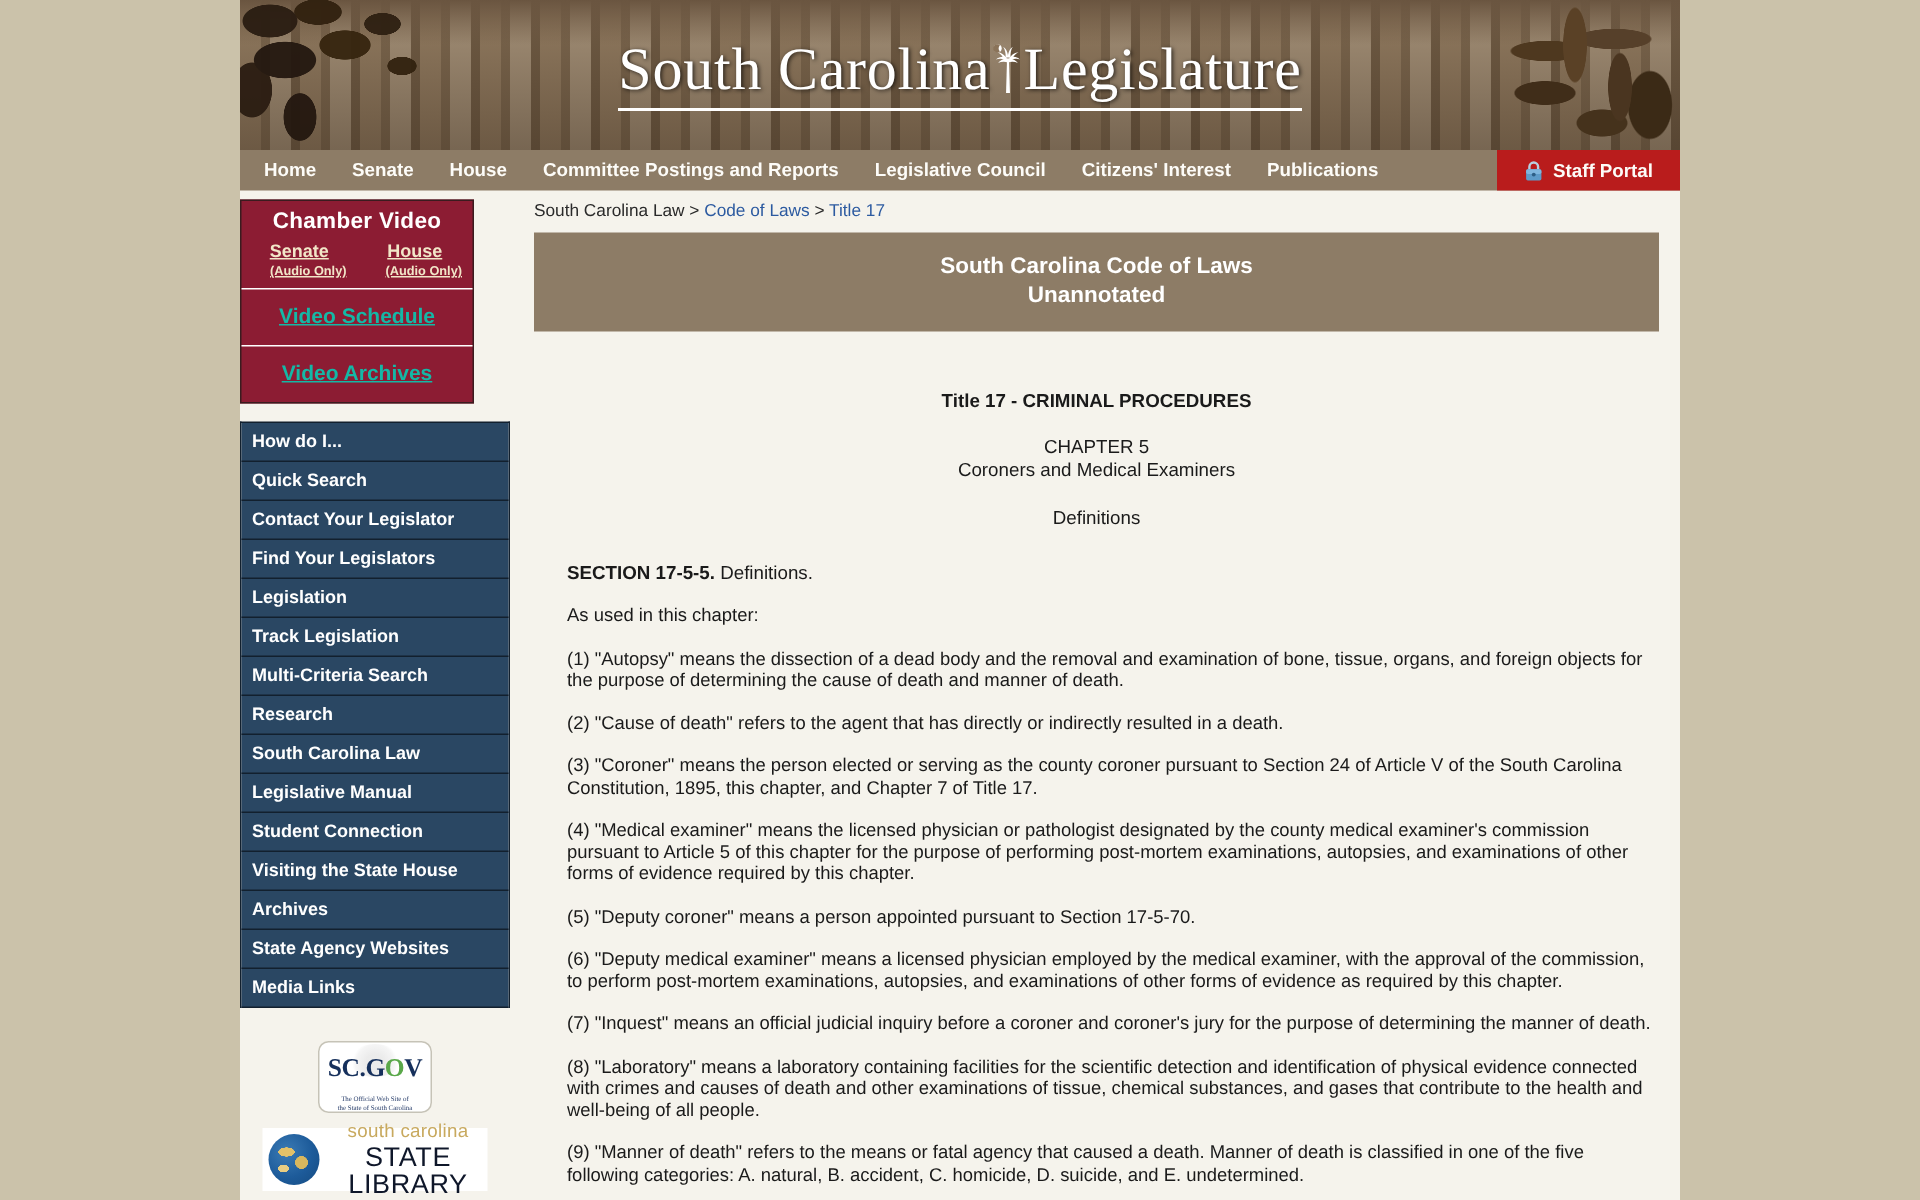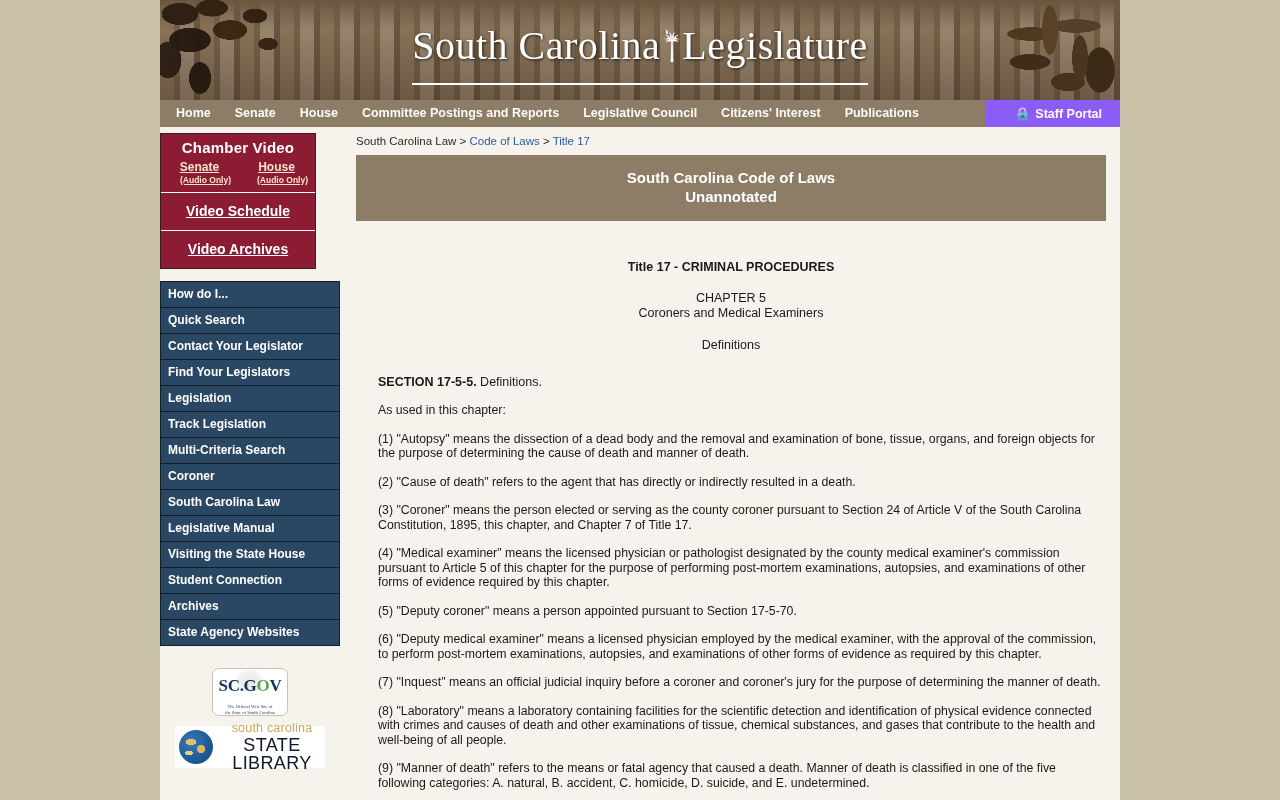--- a/index.html
+++ b/index.html
@@ -85,21 +85,21 @@
     color: #ffffff;
     font-family: "Liberation Serif", serif;
     font-size: 40px;
     letter-spacing: .5px;
     text-shadow: 1px 1px 3px rgba(0,0,0,.7);
     z-index: 3;
   }
   .masthead-title .underline {
     display: inline-block;
     border-bottom: 2px solid #ffffff;
-    padding-bottom: 14px;
+    padding-bottom: 3px;
     position: relative;
   }
   .palmetto-glyph {
     display: inline-block;
     width: 22px;
     position: relative;
     vertical-align: baseline;
   }
   .palmetto-glyph svg { position:absolute; left:0; top:-30px; }
 
@@ -118,26 +118,26 @@
     font-weight: bold;
     padding: 0 12px;
     line-height: 27px;
     white-space: nowrap;
     cursor: pointer;
     text-decoration: none;
   }
   .navbar .nav-item:first-child { padding-left: 16px; }
   .navbar .spacer { flex: 1; }
   .staff-portal {
-    background: #8b5cf6;
+    background: #b91c1c;
     height: 27px;
     display: flex;
     align-items: center;
     gap: 6px;
-    padding: 0 18px 0 30px;
+    padding: 0 18px 0 18px;
     cursor: pointer;
   }
   .staff-portal .label {
     color: #fdfcf8;
     font-size: 12.5px;
     font-weight: bold;
     white-space: nowrap;
   }
   .lock-icon { width: 13px; height: 14px; display:block; }
 
@@ -184,21 +184,21 @@
     cursor: pointer;
     margin-top: 1px;
     padding-left: 12px;
   }
   .chamber-row {
     border-top: 1px solid #ffffff;
     text-align: center;
     padding: 9px 0 10px;
   }
   .chamber-row a {
-    color: #ffffff;
+    color: #14b8a6;
     font-size: 14px;
     font-weight: bold;
     text-decoration: underline;
     cursor: pointer;
   }
 
   .menu {
     margin-top: 12px;
     width: 180px;
     border: 1px solid #12202e;
@@ -403,27 +403,28 @@
         </div>
 
         <div class="menu">
           <div class="menu-item">How do I...</div>
           <div class="menu-item">Quick Search</div>
           <div class="menu-item">Contact Your Legislator</div>
           <div class="menu-item">Find Your Legislators</div>
           <div class="menu-item">Legislation</div>
           <div class="menu-item">Track Legislation</div>
           <div class="menu-item">Multi-Criteria Search</div>
-          <div class="menu-item">Coroner</div>
+          <div class="menu-item">Research</div>
           <div class="menu-item">South Carolina Law</div>
           <div class="menu-item">Legislative Manual</div>
+          <div class="menu-item">Student Connection</div>
           <div class="menu-item">Visiting the State House</div>
-          <div class="menu-item">Student Connection</div>
           <div class="menu-item">Archives</div>
           <div class="menu-item">State Agency Websites</div>
+          <div class="menu-item">Media Links</div>
         </div>
 
         <div class="logos">
           <div class="scgov-logo">
             <div class="wm"></div>
             <div class="main"><span>SC.G</span><span class="leaf">O</span><span>V</span></div>
             <div class="sub">The Official Web Site of</div>
             <div class="sub">the State of South Carolina</div>
           </div>
           <div class="scl-logo">

